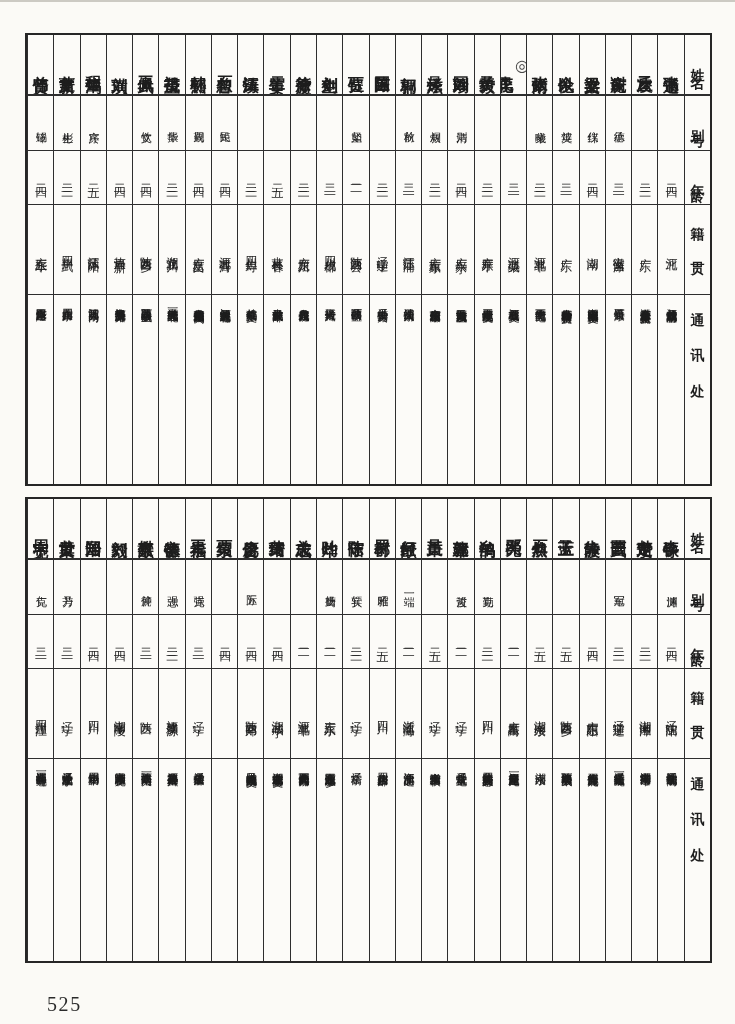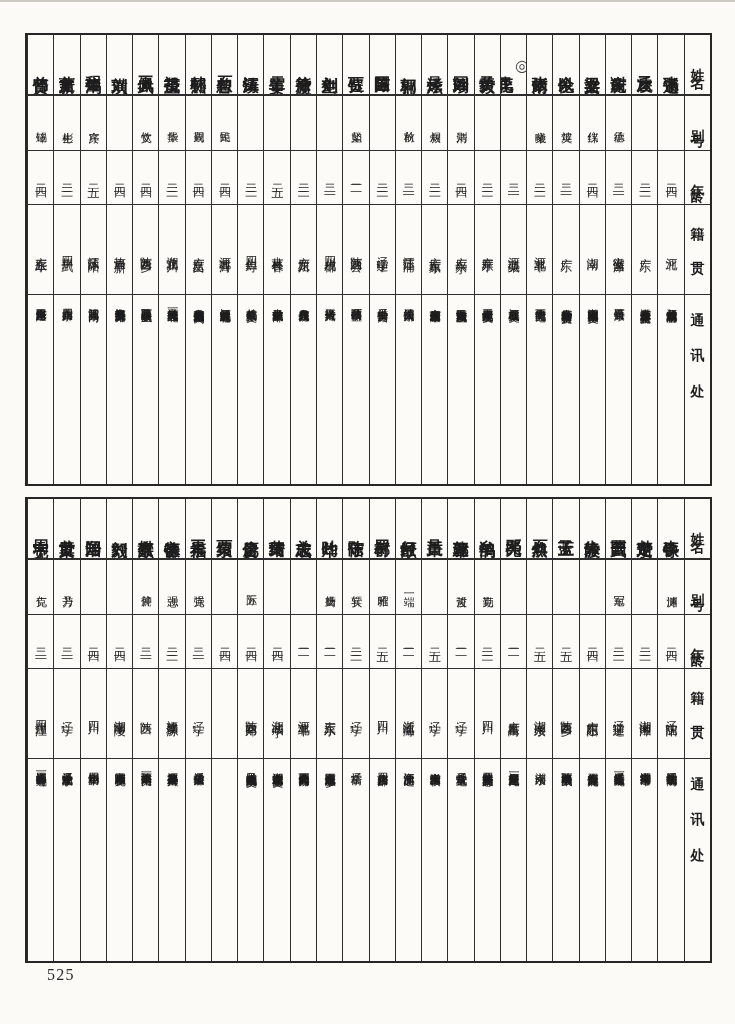--- a/index.html
+++ b/index.html
@@ -47,22 +47,22 @@
   .c-address span{font-size:11px;line-height:1.02;letter-spacing:.02em;}
   .annot{font-size:8px;margin-top:2px;opacity:.8;}
   
   .hcell span{font-weight:bold;font-size:14px;line-height:1.1;}
   .hcell.h0 span{letter-spacing:.55em;}
   .hcell.h1 span{letter-spacing:.35em;}
   .hcell.h2 span{letter-spacing:.35em;}
   .hcell.h3 span{letter-spacing:2.4em;}
   .hcell.h4 span{letter-spacing:2.6em;}
   #page-number{
-    position:absolute;left:47px;top:966px;
-    font-size:16px;letter-spacing:.08em;color:#2a2a2a;
+    position:absolute;left:47px;top:993px;
+    font-size:20px;letter-spacing:.08em;color:#2a2a2a;
   }
 </style>
 </head>
 <body>
 
 <div id="table-top" class="dir-table">
     <div class="col">
       <div class="cell c-name hcell h0">
         <span>姓名</span>
       </div>

